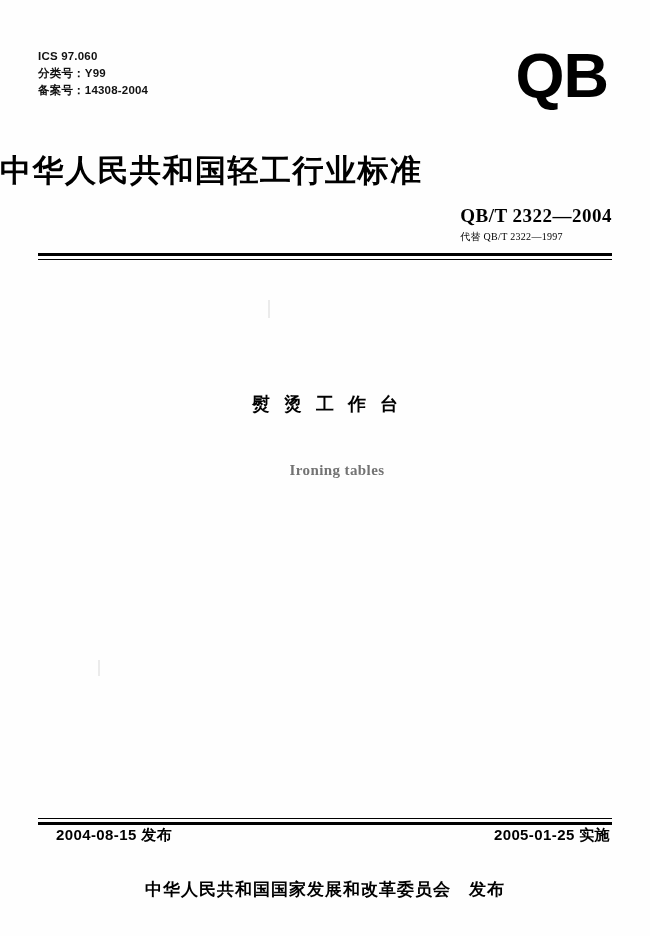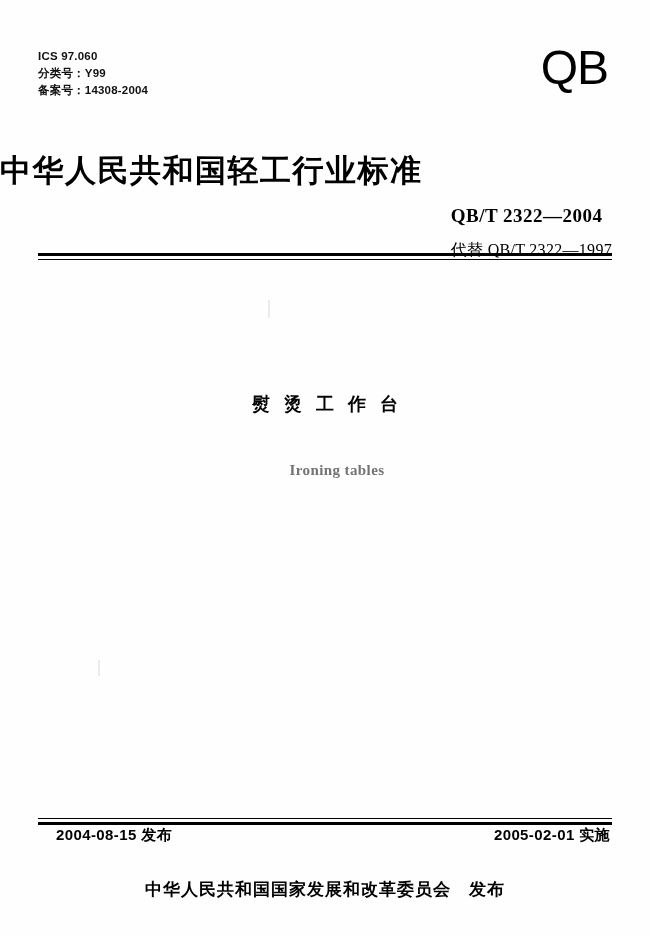--- a/index.html
+++ b/index.html
@@ -49,22 +49,22 @@
   .ics-line .val {
     font-weight: bold;
   }
 
   
   .qb-logo {
     position: absolute;
     right: 0;
     top: -6px;
     font-family: "Liberation Sans", sans-serif;
-    font-weight: normal;
-    font-size: 48px;
+    font-weight: bold;
+    font-size: 63px;
     letter-spacing: -1px;
     line-height: 1;
     color: #000;
     -webkit-text-stroke: 0px;
     padding: 2px 4px 6px 4px;
   }
 
   
   .main-title {
     position: absolute;
@@ -85,22 +85,22 @@
     right: 38px;
     top: 205px;
     font-family: "Liberation Serif", serif;
   }
   .std-number .num {
     font-size: 19px;
     font-weight: bold;
     letter-spacing: 0.5px;
   }
   .std-number .replace {
-    font-size: 16px;
-    margin-top: 13px;
+    font-size: 10px;
+    margin-top: 3px;
     letter-spacing: 0.3px;
   }
 
   
   .rule {
     position: absolute;
     left: 38px;
     width: 574px;
     background: #000;
   }
@@ -221,17 +221,17 @@
   <div class="artifact" style="left:268px; top:300px; width:2px; height:18px;"></div>
   <div class="artifact" style="left:98px; top:660px; width:2px; height:16px;"></div>
 
   <div class="doc-title-cn">熨烫工作台</div>
   <div class="doc-title-en">Ironing tables</div>
 
   <div class="rule rule-bottom-thin"></div>
   <div class="rule rule-bottom-thick"></div>
 
   <div class="issue-date">2004-08-15 发布</div>
-  <div class="effective-date">2005-02-01 实施</div>
+  <div class="effective-date">2005-01-25 实施</div>
 
   <div class="publisher"><span>中华人民共和国国家发展和改革委员会</span><span class="pub-word">发布</span></div>
 
 </div>
 
 </body></html>

